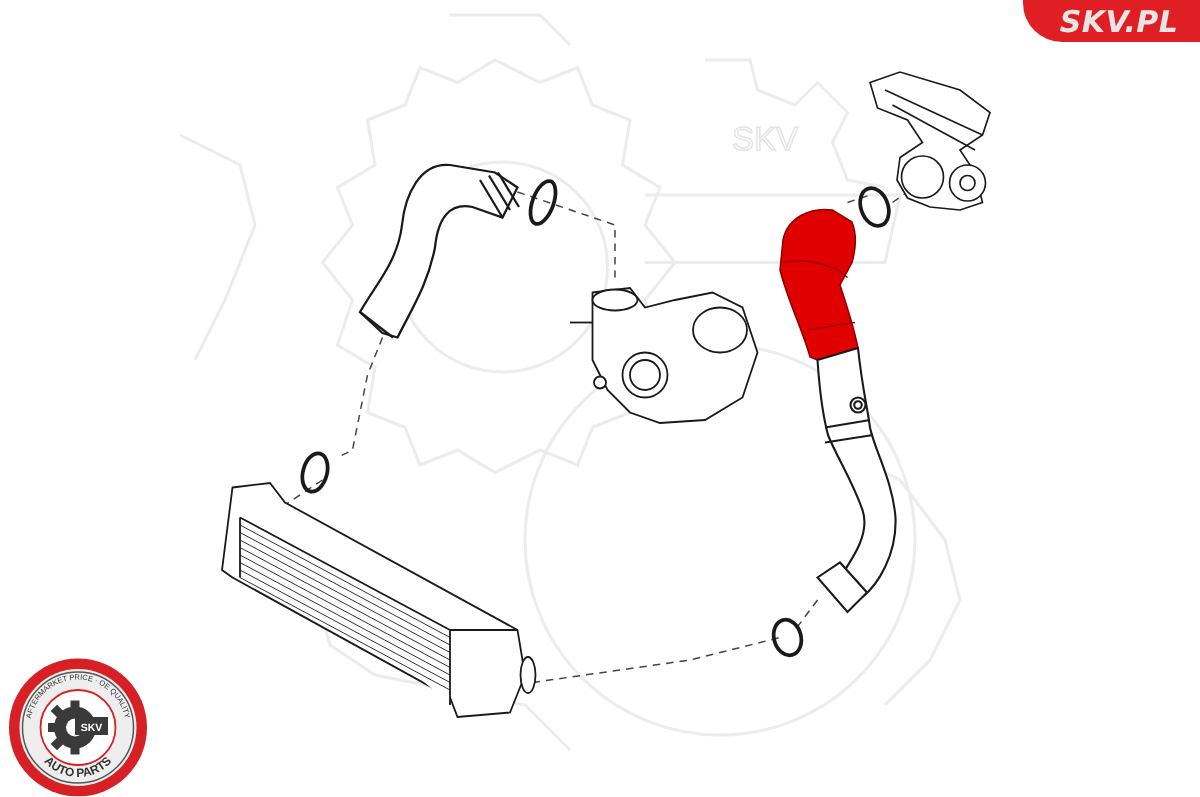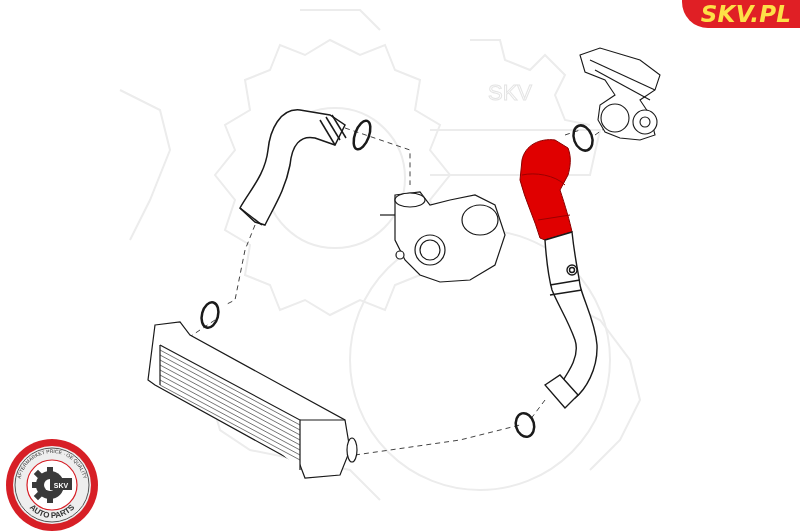--- a/index.html
+++ b/index.html
@@ -1,19 +1,19 @@
 <!DOCTYPE html>
 <html><head>
 <meta charset="utf-8">
 <style>
   html, body { margin: 0; padding: 0; background: #ffffff; }
   body { width: 800px; height: 531px; position: relative; overflow: hidden; font-family: "Liberation Sans", sans-serif; }
   .canvas { position: absolute; left: 0; top: 0; width: 800px; height: 531px; }
   .brand-tab { position: absolute; right: 0; top: 0; width: 118px; height: 28px; background: #e01f25; border-bottom-left-radius: 26px; display: flex; align-items: center; justify-content: center; }
-  .brand-tab span { color: #fde047; font-weight: bold; font-style: italic; font-size: 23px; letter-spacing: 0.3px; padding-left: 10px; font-family: "DejaVu Sans", sans-serif; }
+  .brand-tab span { color: #e5e5e5; font-weight: bold; font-style: italic; font-size: 20px; letter-spacing: 0.3px; padding-left: 10px; font-family: "DejaVu Sans", sans-serif; }
   .badge { position: absolute; left: 0; top: 430px; width: 100px; height: 101px; }
   .part { cursor: pointer; }
 </style>
 </head>
 <body>
 
 <svg class="canvas" viewBox="0 0 800 531" xmlns="http://www.w3.org/2000/svg">
 
   <g fill="none" stroke="#ececec" stroke-width="2">
     <path d="M330 40 L360 55 L385 45 L395 70 L420 80 L415 110 L440 125 L430 150 L450 175 L430 200 L440 230 L415 245 L420 275 L395 285 L385 310 L360 300 L330 315 L305 300 L280 310 L270 285 L245 275 L250 245 L225 230 L235 200 L215 175 L235 150 L225 125 L250 110 L245 80 L270 70 L280 45 L305 55 Z"></path>

